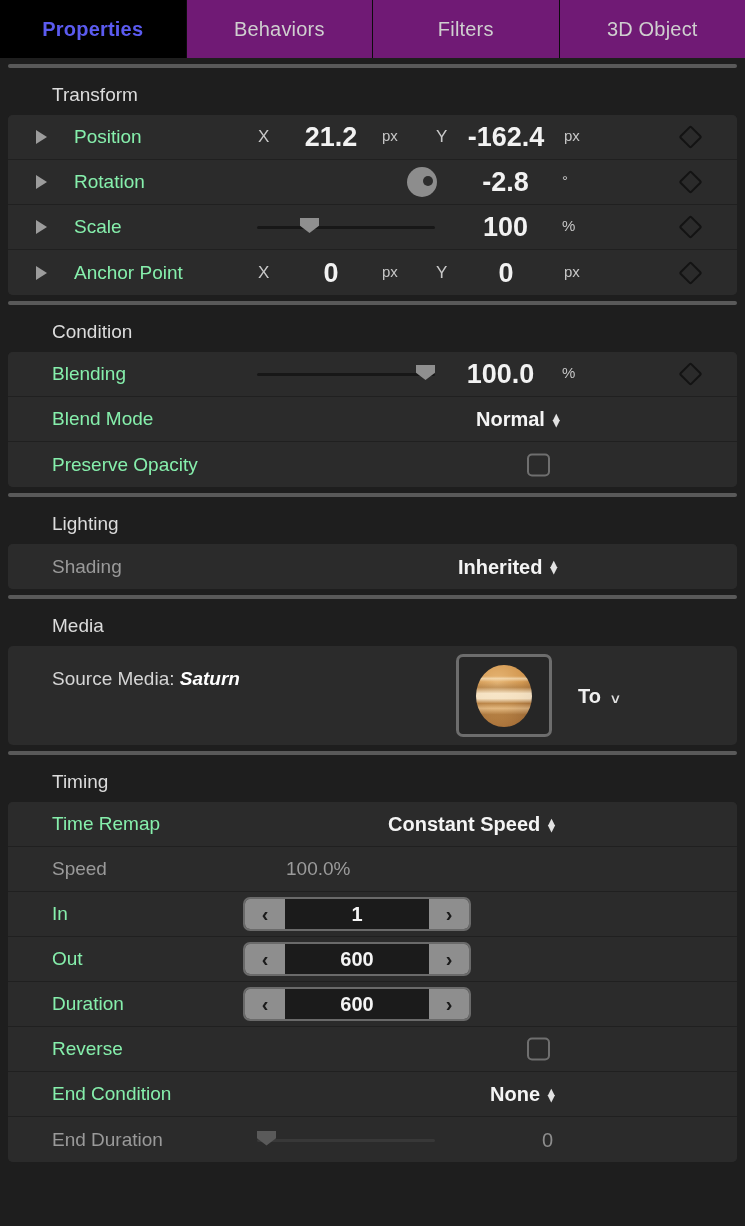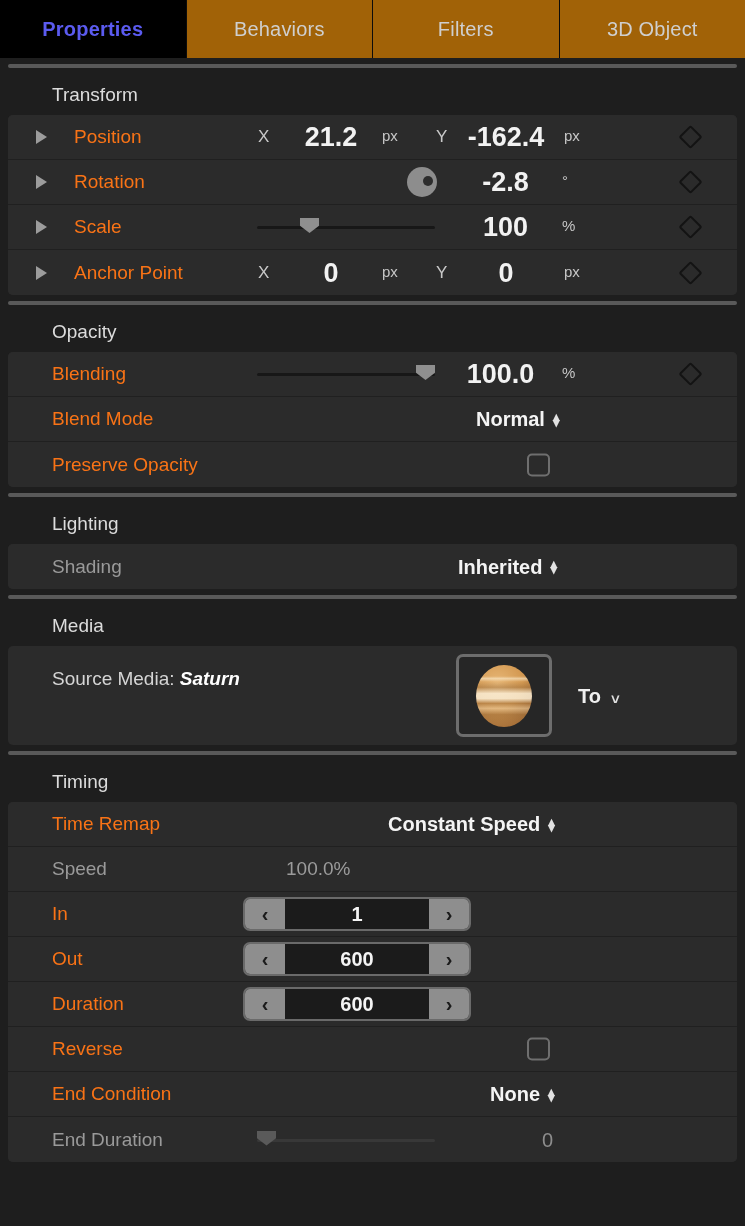--- a/index.html
+++ b/index.html
@@ -11,21 +11,21 @@
     overflow: hidden;
   }
 
   
   .tabbar { display: flex; height: 58px; width: 745px; background: #161616; }
   .tab {
     flex: 1 1 0;
     display: flex; align-items: center; justify-content: center;
     font-size: 20px; letter-spacing: .2px;
     color: #cfcfcf;
-    background: #a16207;
+    background: #701a75;
     border-right: 1px solid #0c0c0c;
     height: 58px;
   }
   .tab:last-child { border-right: none; }
   .tab.active { background: #000000; color: #5b5bf0; font-weight: 600; }
 
   
   .sep { height: 4px; background: #8a8a8a; margin: 6px 8px 6px 8px; border-radius: 2px; opacity:.55; }
   .sep.top { margin-top: 6px; }
 
@@ -40,21 +40,21 @@
   .group { margin: 0 8px; border-radius: 5px; overflow: hidden; background: #2b2b2b; }
   .row {
     position: relative;
     height: 45px;
     display: flex; align-items: center;
     background: #2b2b2b;
     border-bottom: 1px solid #202020;
   }
   .row:last-child { border-bottom: none; }
   .row .label {
-    font-size: 19px; color: #f97316;
+    font-size: 19px; color: #86efac;
     position: absolute; left: 44px; top: 50%; transform: translateY(-50%);
     white-space: nowrap;
   }
   .row .label.dim { color: #9a9a9a; }
   .row .label.disc { left: 66px; }
 
   .disclosure {
     position: absolute; left: 28px; top: 50%; transform: translateY(-50%);
     width: 0; height: 0;
     border-left: 11px solid #9c9c9c;
@@ -250,21 +250,21 @@
     <span class="unit" style="left:374px">px</span>
     <span class="axis-lab" style="left:428px">Y</span>
     <span class="val" style="left:448px; width:100px">0</span>
     <span class="unit" style="left:556px">px</span>
     <span class="kf"></span>
   </div>
 </div>
 
 <div class="sep"></div>
 
-<div class="sec-head">Opacity</div>
+<div class="sec-head">Condition</div>
 <div class="group">
 
   <div class="row">
     <span class="label">Blending</span>
     <span class="slider" style="left:249px; width:178px">
       <span class="track"></span>
       <span class="thumb" id="opacity-thumb" style="left: 159px;"></span>
     </span>
     <span class="val" style="left:440px; width:105px">100.0</span>
     <span class="unit" style="left:554px">%</span>

